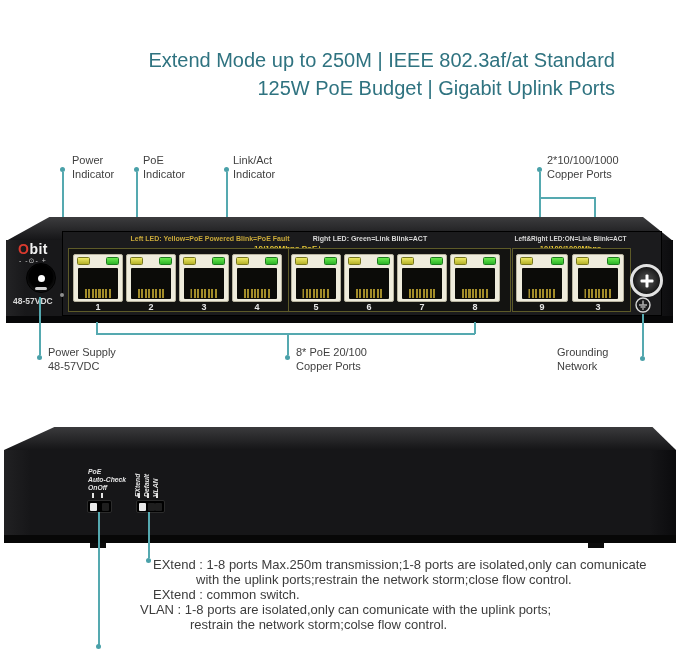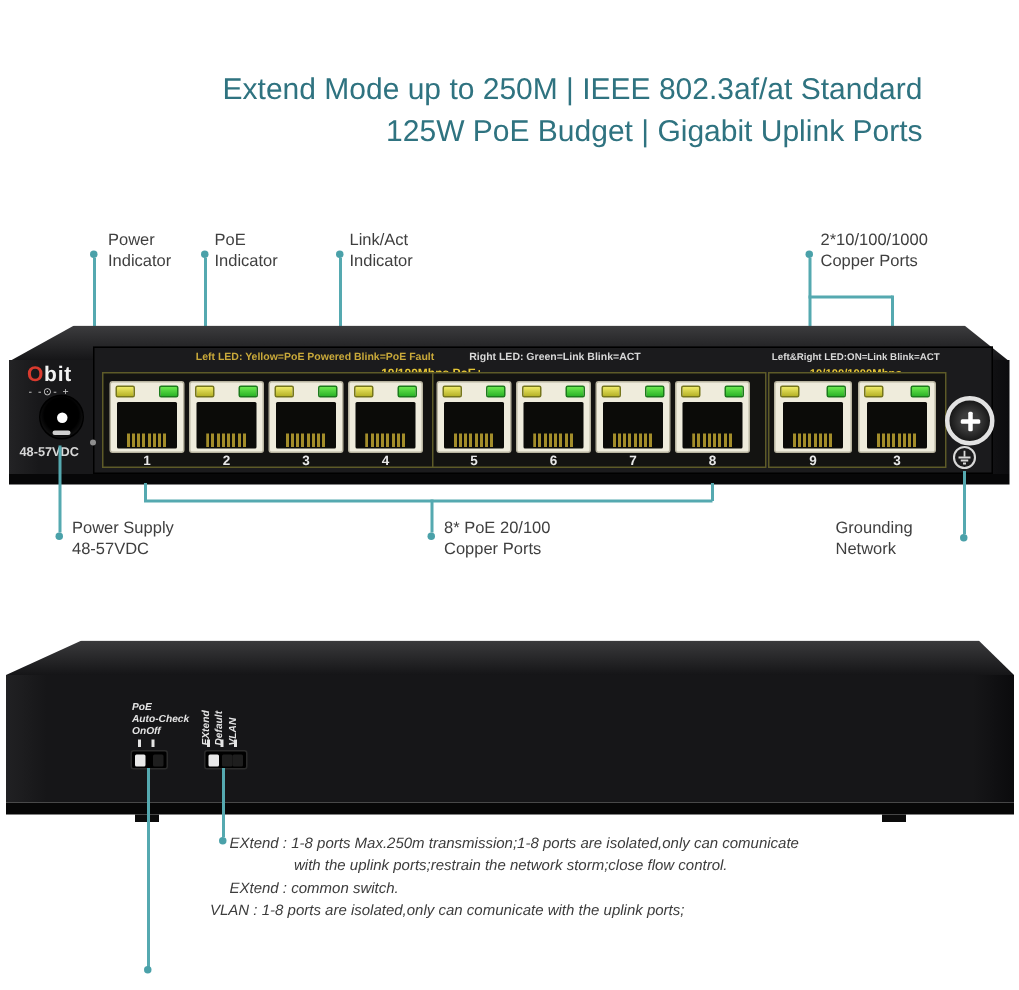--- a/index.html
+++ b/index.html
@@ -86,21 +86,21 @@
               color:#e4e4e4;line-height:8px;white-space:nowrap;}
   .tick{width:1.5px;height:5px;background:#e4e4e4;}
   .dipblock{top:500px;height:11px;background:#000;border-radius:2px;border:1px solid #2c2c2c;}
   .dip-a{left:87px;width:23px;} .dip-b{left:136px;width:27px;}
   .knob{position:absolute;left:2px;top:1.5px;width:7px;height:8px;background:#e9e9e9;border-radius:1px;}
   .slot{position:absolute;top:1.5px;width:7px;height:8px;background:#1e1e1e;border-radius:1px;}
   .rot-label{position:absolute;transform:rotate(-90deg);transform-origin:0 0;
              font-size:6.8px;font-style:italic;font-weight:bold;color:#e4e4e4;white-space:nowrap;}
 
   
-  .note{font-size:10px;color:#3c3c3c;white-space:nowrap;font-style:italic;}
+  .note{font-size:13px;color:#3c3c3c;white-space:nowrap;}
 </style>
 </head>
 <body>
 
 <div class="stage">
 
   <div class="abs subtitle sub1">Extend Mode up to 250M | IEEE 802.3af/at Standard</div>
   <div class="abs subtitle sub2">125W PoE Budget | Gigabit Uplink Ports</div>
 
   <div class="abs clabel" style="left:72px;top:153px;">
@@ -329,14 +329,15 @@
 
   <div class="abs cline" style="left:98px;top:512px;height:134px;"></div>
   <div class="abs cdot" style="left:96px;top:644px;"></div>
   <div class="abs cline" style="left:148px;top:512px;height:46px;"></div>
   <div class="abs cdot" style="left:146px;top:558px;"></div>
 
   <div class="abs note" style="left:153px;top:557px;">EXtend : 1-8 ports Max.250m transmission;1-8 ports are isolated,only can comunicate</div>
   <div class="abs note" style="left:196px;top:572px;">with the uplink ports;restrain the network storm;close flow control.</div>
   <div class="abs note" style="left:153px;top:587px;">EXtend : common switch.</div>
   <div class="abs note" style="left:140px;top:602px;">VLAN : 1-8 ports are isolated,only can comunicate with the uplink ports;</div>
+  <div class="abs note" style="left:190px;top:617px;">restrain the network storm;colse flow control.</div>
 
 </div>
 
 </body></html>

